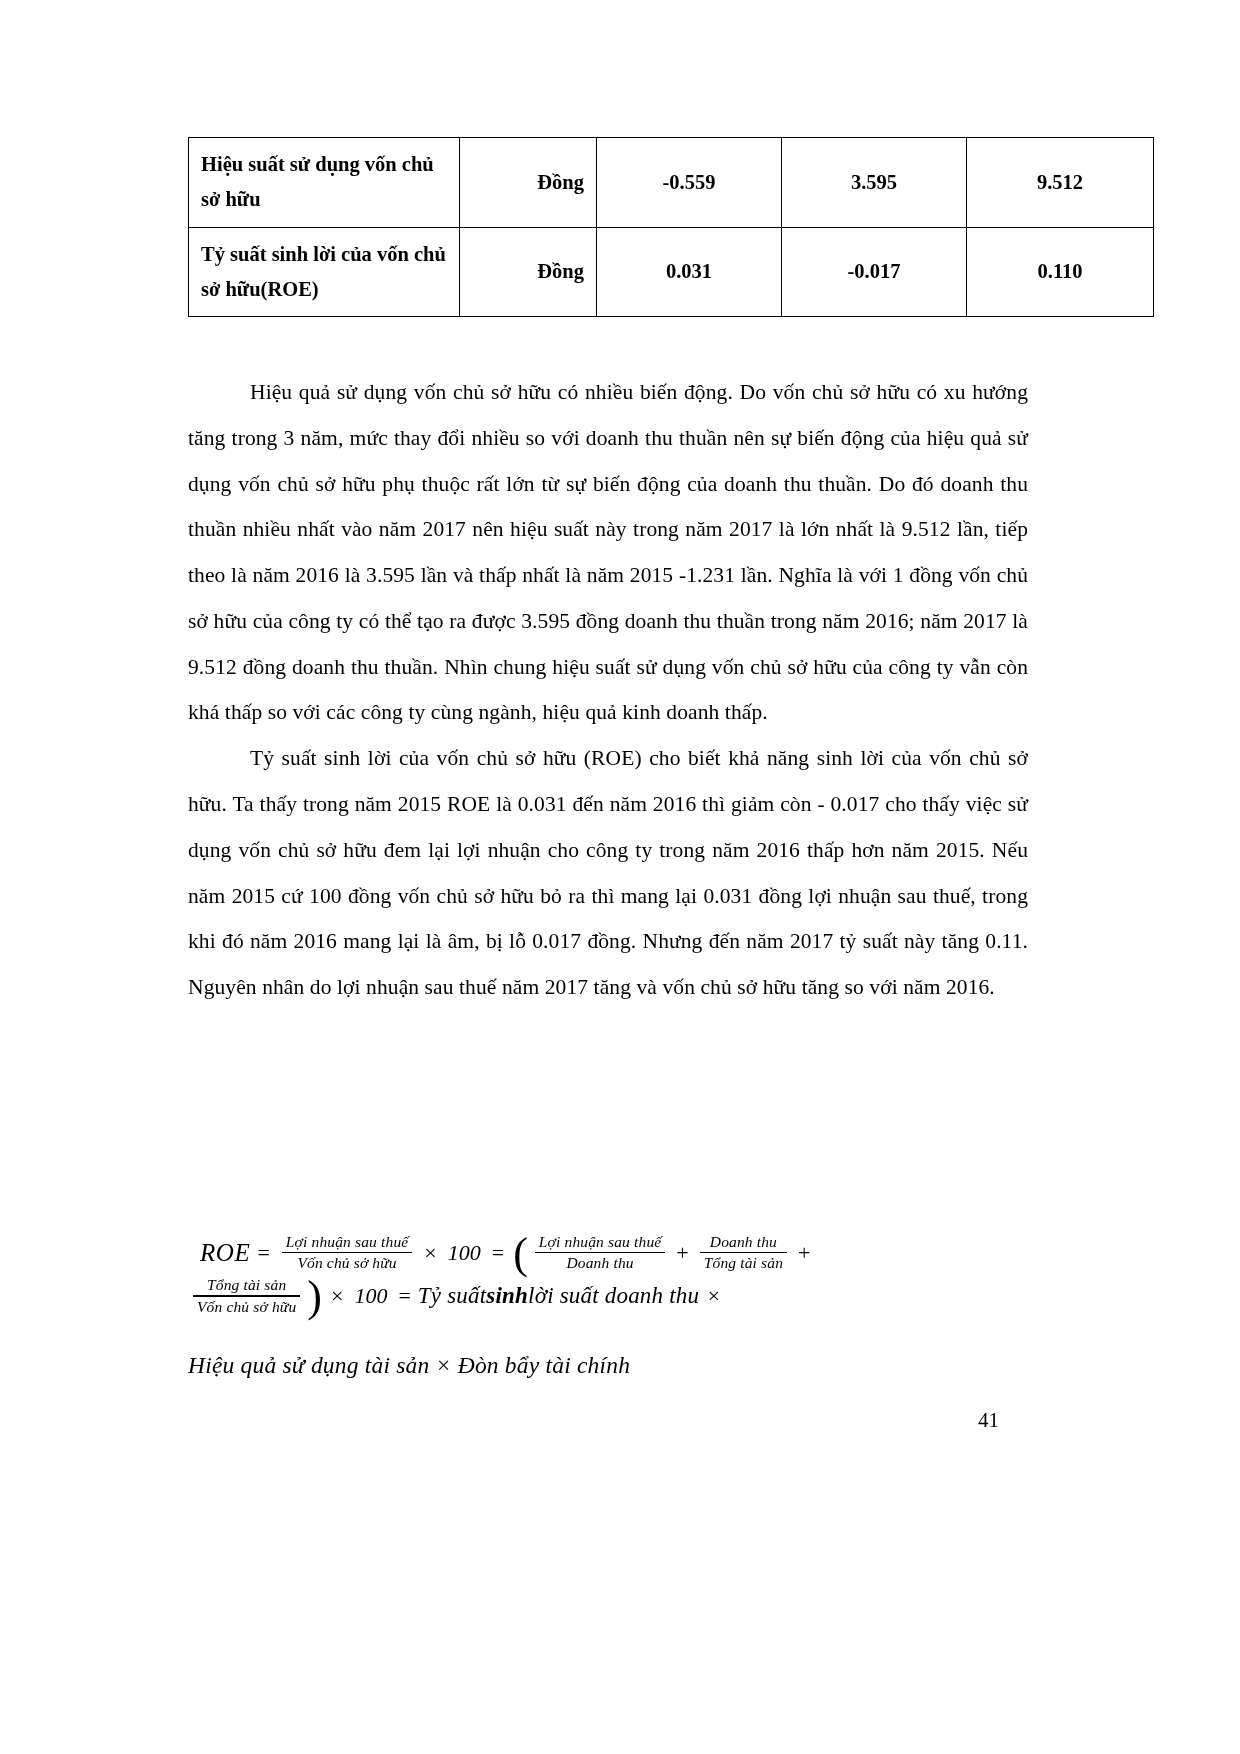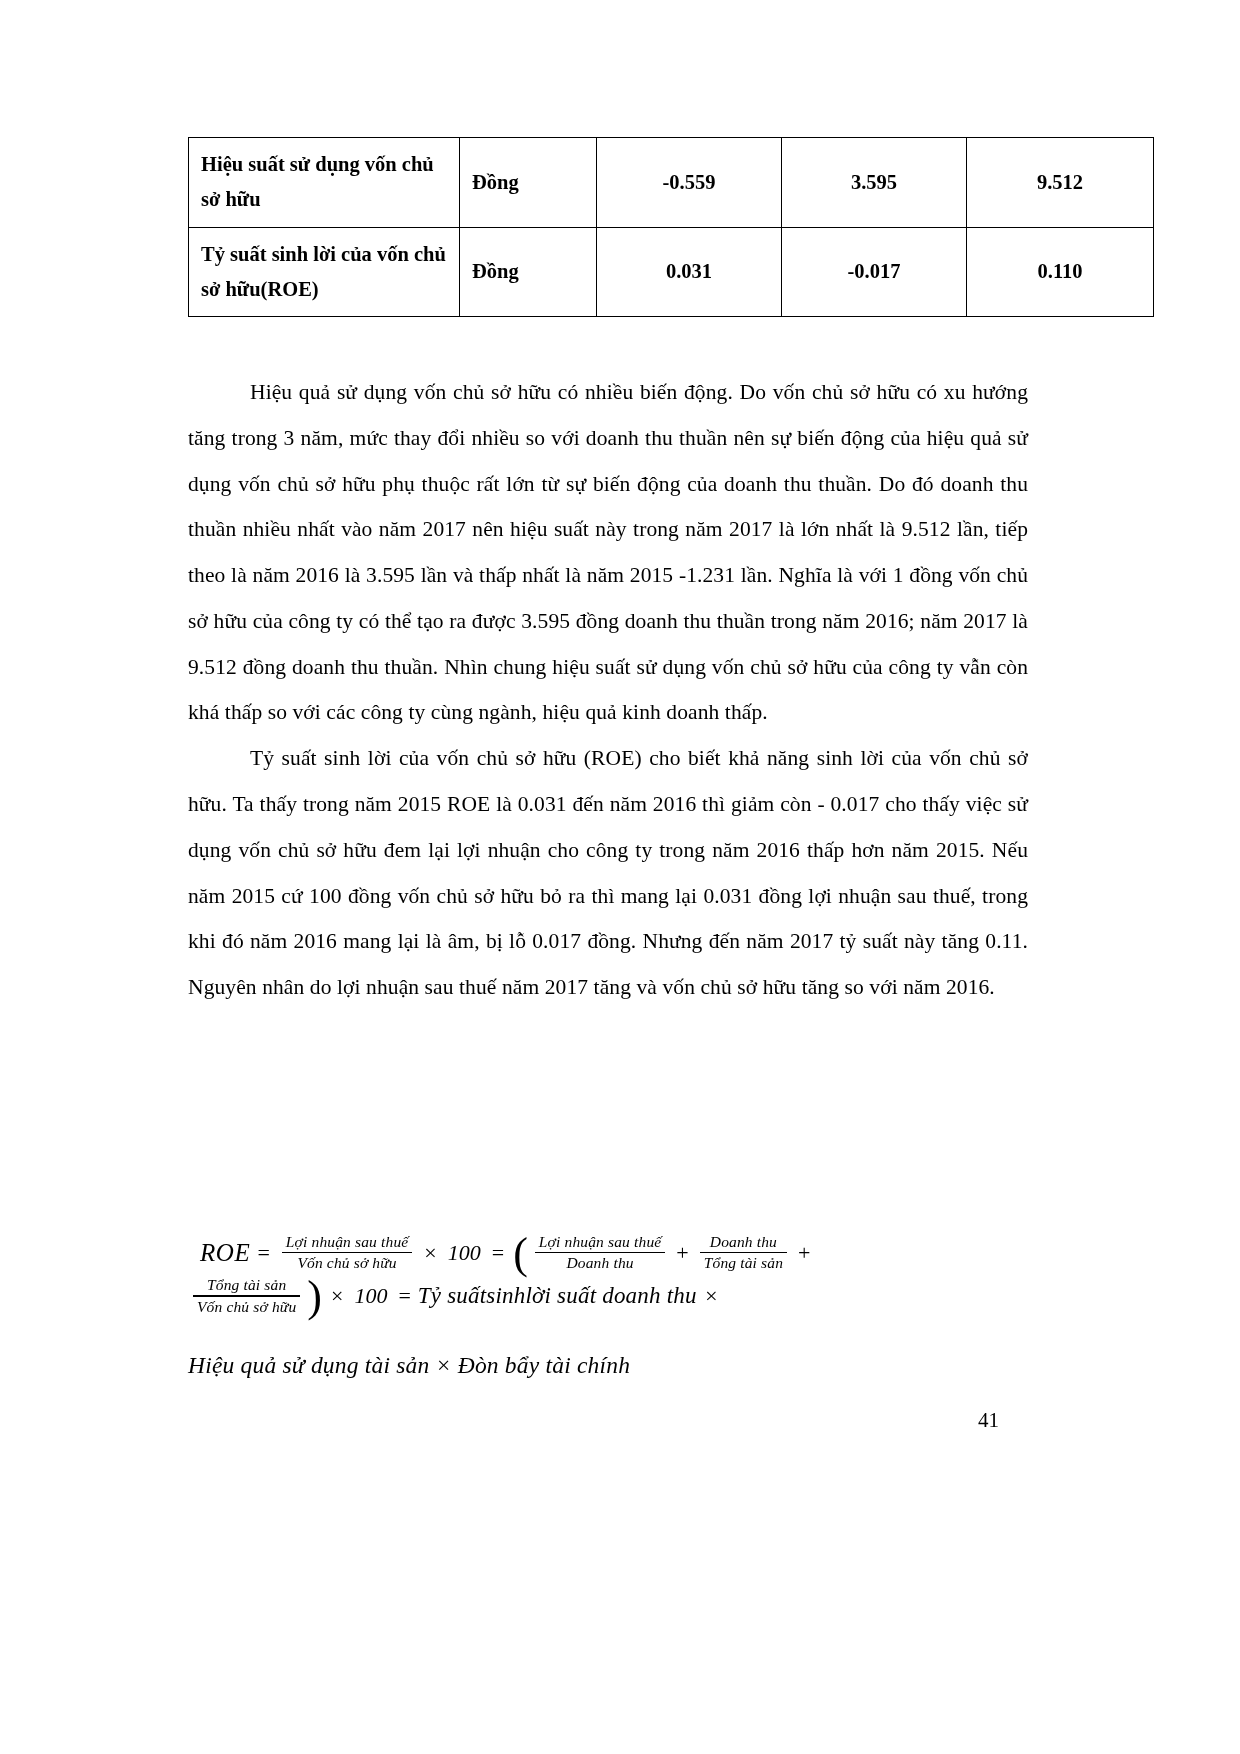--- a/index.html
+++ b/index.html
@@ -36,21 +36,21 @@
     line-height: 1.72;
     padding: 9px 12px;
     vertical-align: middle;
   }
   td.label-cell {
     width: 246px;
     text-align: left;
   }
   td.unit-cell {
     width: 112px;
-    text-align: left;
+    text-align: right;
   }
   td.num-cell {
     width: 160px;
     text-align: center;
   }
   td.num-cell.last {
     width: 162px;
   }
 
   
@@ -156,21 +156,21 @@
     white-space: nowrap;
   }
   .f-text {
     font-size: 23px;
     font-style: italic;
     letter-spacing: 0.2px;
   }
   .f-text-b {
     font-size: 23px;
     font-style: italic;
-    font-weight: 400;
+    font-weight: 700;
     letter-spacing: 0.2px;
   }
   .f-plus {
     font-size: 22px;
     font-style: normal;
     padding: 0 6px;
   }
   .formula-tail {
     position: absolute;
     left: 188px;

